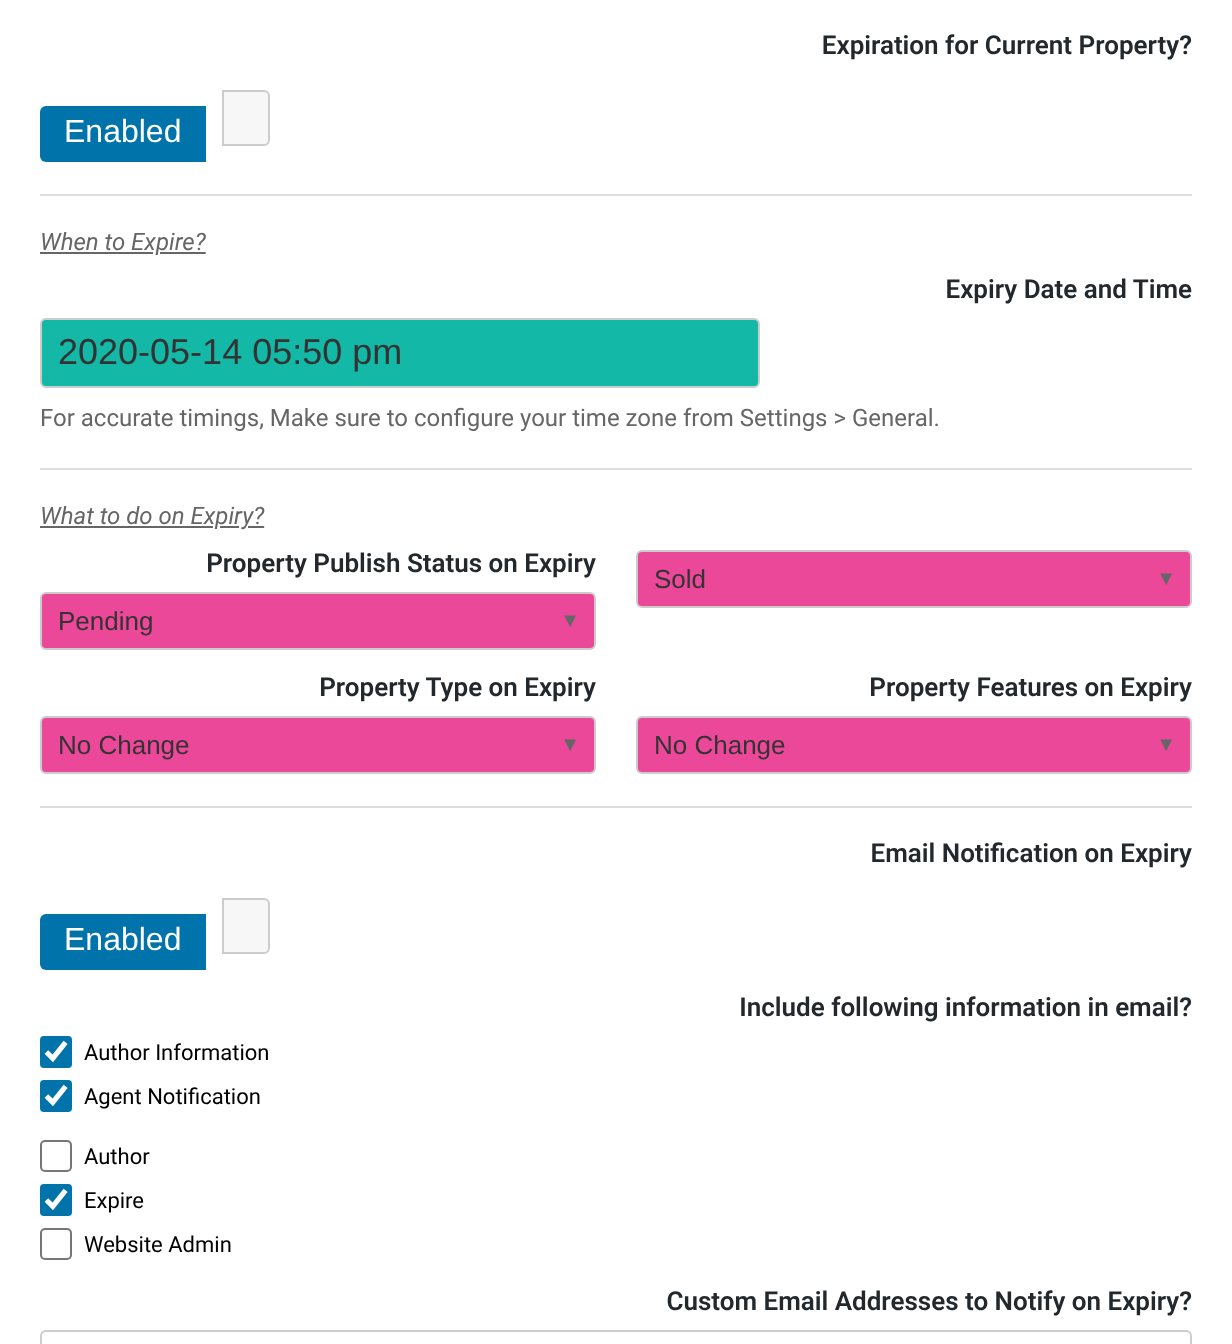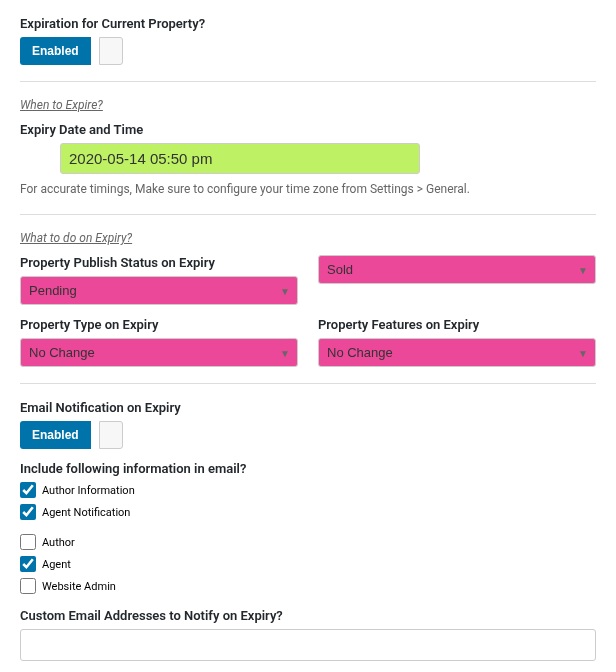--- a/index.html
+++ b/index.html
@@ -32,53 +32,54 @@
       display: flex;
       align-items: center;
       gap: 8px;
       margin-bottom: 4px;
     }
     .toggle-btn {
       background: #0073aa;
       color: #fff;
       border: none;
       padding: 5px 12px;
-      font-size: 12px;
-      font-weight: 700;
+      font-size: 16px;
+      font-weight: 400;
       border-radius: 3px 0 0 3px;
       cursor: pointer;
       height: 28px;
+      margin-top: 16px;
     }
     .toggle-checkbox {
       width: 24px;
       height: 28px;
       border: 1px solid #ccc;
       background: #f7f7f7;
       border-radius: 0 3px 3px 0;
       display: flex;
       align-items: center;
       justify-content: center;
     }
     .label-text {
       font-size: 13px;
       font-weight: 600;
       color: #23282d;
       display: block;
       margin-bottom: 6px;
+      text-align: right;
     }
     .text-input {
       width: 100%;
       max-width: 360px;
       padding: 6px 8px;
       border: 1px solid #ccc;
       border-radius: 3px;
-      font-size: 15px;
-      background: #bef264;
-      color: #333;
-      margin-left: 40px;
+      font-size: 18px;
+      background: #14b8a6;
+      color: #333;
     }
     .hint-text {
       font-size: 12px;
       color: #666;
       margin-top: 6px;
       line-height: 1.5;
     }
     .two-col {
       display: flex;
       gap: 20px;
@@ -243,21 +244,21 @@
       </div>
     </div>
 
     <div class="field-block">
       <div class="checkbox-row">
         <input type="checkbox" id="notify-author" style="">
         <label class="checkbox-label" for="notify-author">Author</label>
       </div>
       <div class="checkbox-row">
         <input type="checkbox" id="notify-agent" checked="" style="">
-        <label class="checkbox-label" for="notify-agent">Agent</label>
+        <label class="checkbox-label" for="notify-agent">Expire</label>
       </div>
       <div class="checkbox-row">
         <input type="checkbox" id="notify-admin" style="">
         <label class="checkbox-label" for="notify-admin">Website Admin</label>
       </div>
     </div>
 
     <div class="field-block">
       <div class="label-text">Custom Email Addresses to Notify on Expiry?</div>
       <input type="text" class="email-input" style="">

